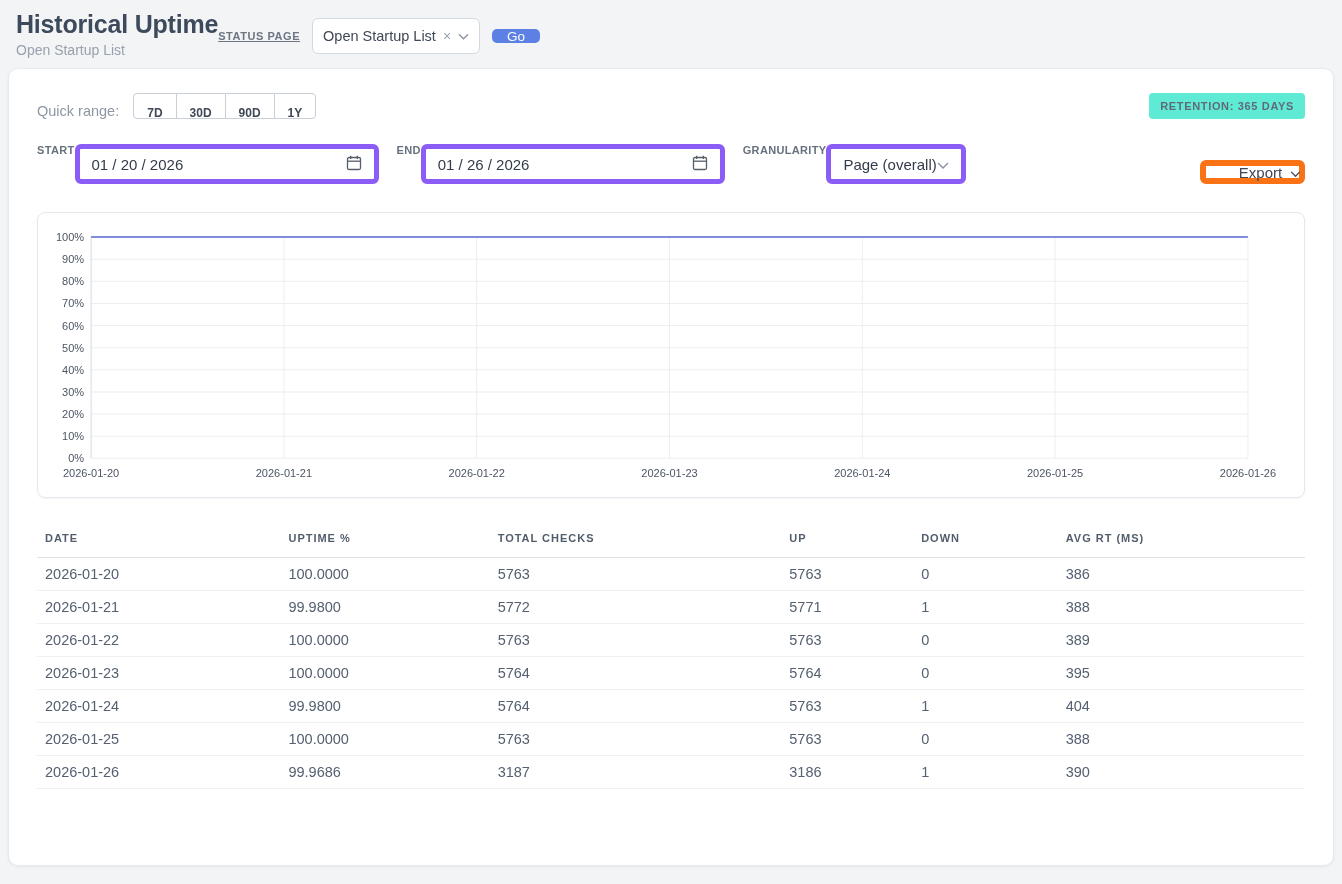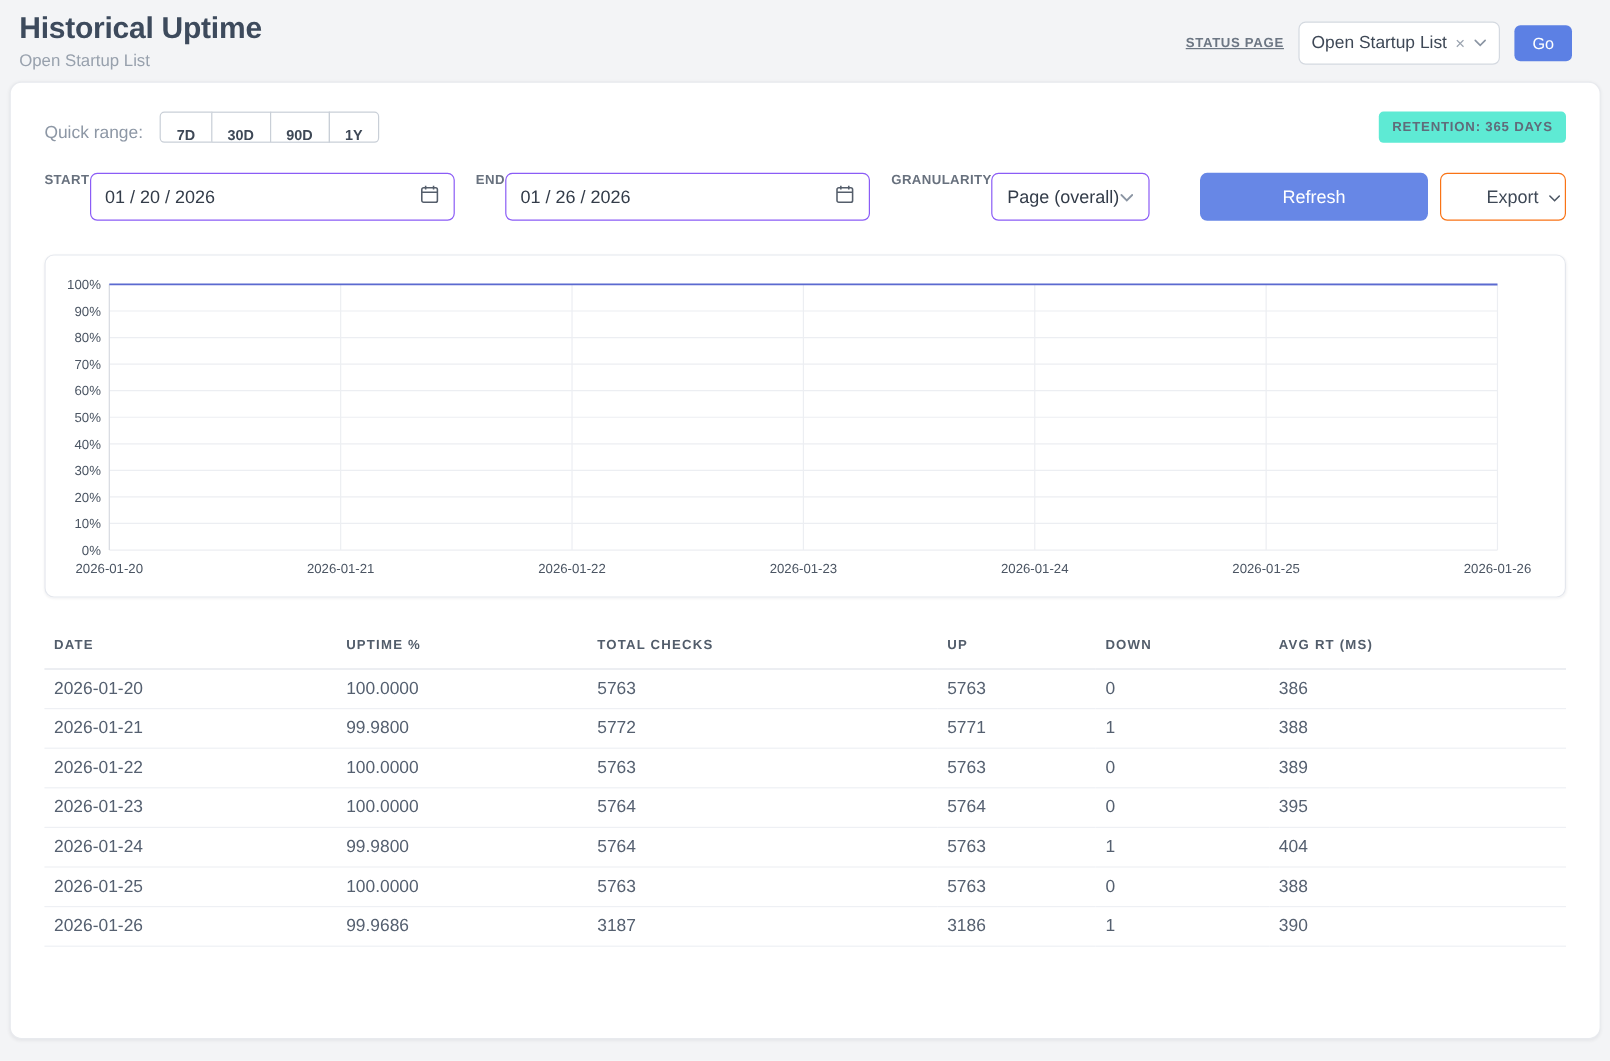--- a/index.html
+++ b/index.html
@@ -4,49 +4,49 @@
 <style>
   * { box-sizing: border-box; }
   html, body { margin: 0; padding: 0; }
   body {
     width: 1342px; height: 884px; overflow: hidden;
     background: #f3f4f6;
     font-family: "Liberation Sans", sans-serif;
     color: #3e4856;
   }
   
-  .topbar { display: flex; justify-content: space-between; align-items: flex-start; padding: 10px 32px 10px 16px; }
+  .topbar { display: flex; align-items: flex-start; padding: 10px 32px 10px 16px; }
   .page-title { margin: 0; font-size: 25px; font-weight: 700; color: #3d4a5c; letter-spacing: -0.2px; }
   .page-subtitle { font-size: 14px; color: #98a1ad; margin-top: 3px; }
   .topbar-right { display: flex; align-items: center; gap: 12px; margin-top: 8px; }
   .status-label { font-size: 11px; font-weight: 700; color: #6c7683; letter-spacing: .05em; text-decoration: underline; }
   .combobox { display: flex; align-items: center; gap: 7px; background: #fff; border: 1px solid #d4d9e0; border-radius: 6px; padding: 0 10px; height: 36px; font-size: 14.5px; color: #3e4856; min-width: 160px; cursor: pointer; }
   .combobox .val { flex: 1; white-space: nowrap; }
   .clear-x { color: #9aa3af; font-size: 14px; line-height: 1; }
-  .go-btn { background: #5c80e4; color: #fff; border: none; border-radius: 5px; height: 30px; padding: 0 15px; font-size: 13.5px; cursor: pointer; }
+  .go-btn { background: #5c80e4; color: #fff; border: none; border-radius: 5px; height: 14px; padding: 0 15px; font-size: 13.5px; cursor: pointer; }
   
   .card { background: #fff; margin: 0 8px; border-radius: 10px; border: 1px solid #e8eaee; box-shadow: 0 1px 3px rgba(16,24,40,.06); padding: 24px 28px 10px; height: 798px; }
   
   .quick-row { display: flex; align-items: flex-end; }
   .quick-label { font-size: 14.5px; color: #8d97a5; margin-right: 14px; }
   .segmented { display: inline-flex; }
   .seg-btn { background: #fff; border: 1px solid #c9cfd7; padding: 12px 13px; height: 25px; font-size: 12px; font-weight: 600; color: #3e4856; margin-left: -1px; cursor: pointer; font-family: inherit; }
   .seg-btn:first-child { border-radius: 4px 0 0 4px; margin-left: 0; }
   .seg-btn:last-child { border-radius: 0 4px 4px 0; }
   .retention { margin-left: auto; background: #5eead4; color: #606b7a; font-size: 11px; font-weight: 700; letter-spacing: .06em; padding: 7px 11px; border-radius: 4px; }
   
   .form-row { display: flex; align-items: flex-end; margin-top: 25px; }
   .field { display: flex; }
   .field label { font-size: 11px; font-weight: 700; color: #68717e; letter-spacing: .03em; margin-bottom: 9px; }
-  .input { display: flex; align-items: center; justify-content: space-between; height: 40px; border: 1px solid #8b5cf6; border-radius: 6px; background: #fff; padding: 0 12px; font-size: 15px; color: #333c49; cursor: pointer; }
+  .input { display: flex; align-items: center; justify-content: space-between; height: 40px; border: 5px solid #8b5cf6; border-radius: 6px; background: #fff; padding: 0 12px; font-size: 15px; color: #333c49; cursor: pointer; }
   .w-date { width: 304px; }
   .ml { margin-left: 18px; }
   .grow { flex: 1; margin-left: 18px; }
   .refresh-btn { margin-left: 16px; width: 190px; height: 40px; background: #6787e6; border: none; border-radius: 6px; color: #fff; font-size: 15px; font-weight: 500; font-family: inherit; cursor: pointer; }
-  .export-btn { margin-left: 10px; width: 105px; height: 40px; background: #fff; border: 1px solid #f97316; border-radius: 6px; color: #3e4856; font-size: 15px; font-family: inherit; display: flex; align-items: center; justify-content: center; gap: 8px; cursor: pointer; padding-left: 41px; }
+  .export-btn { margin-left: 10px; width: 105px; height: 24px; background: #fff; border: 6px solid #f97316; border-radius: 6px; color: #3e4856; font-size: 15px; font-family: inherit; display: flex; align-items: center; justify-content: center; gap: 8px; cursor: pointer; padding-left: 41px; }
   
   .chart-card { margin-top: 28px; border: 1px solid #e4e7ed; border-radius: 8px; box-shadow: 0 1px 2px rgba(16,24,40,.05); padding: 14px 14px 12px; }
   .chart-head { display: flex; justify-content: space-between; align-items: center; padding: 4px 2px 14px; }
   .chart-title { font-size: 15px; font-weight: 700; color: #3e4856; }
   .chart-legend { font-size: 14.5px; color: #9aa4b2; }
   .chart-svg { display: block; width: 100%; height: auto; }
   .chart-svg text { font-family: "Liberation Sans", sans-serif; font-size: 11px; fill: #4b5563; }
   
   .uptime-table { width: 100%; border-collapse: collapse; margin-top: 26px; }
   .uptime-table th { text-align: left; font-size: 11px; font-weight: 700; letter-spacing: .09em; color: #525d6b; padding: 8px 8px 13px; border-bottom: 1px solid #dfe3e9; }
@@ -124,21 +124,20 @@
       <div class="input">
         <span>Page (overall)</span>
         <span>
           <svg width="12" height="8" viewBox="0 0 12 8" fill="none" stroke="#8b95a3" stroke-width="1.5" stroke-linecap="round">
               <path d="M1.5 1.5 L6 6 L10.5 1.5"></path>
             </svg>
         </span>
       </div>
     </div>
 
-    <button class="refresh-btn">Refresh</button>
     <button class="export-btn">
       <span>Export</span>
       <span>
         <svg width="11" height="7" viewBox="0 0 12 8" fill="none" stroke="#4b5563" stroke-width="1.5" stroke-linecap="round">
             <path d="M1.5 1.5 L6 6 L10.5 1.5"></path>
           </svg>
       </span>
     </button>
   </div>
 

